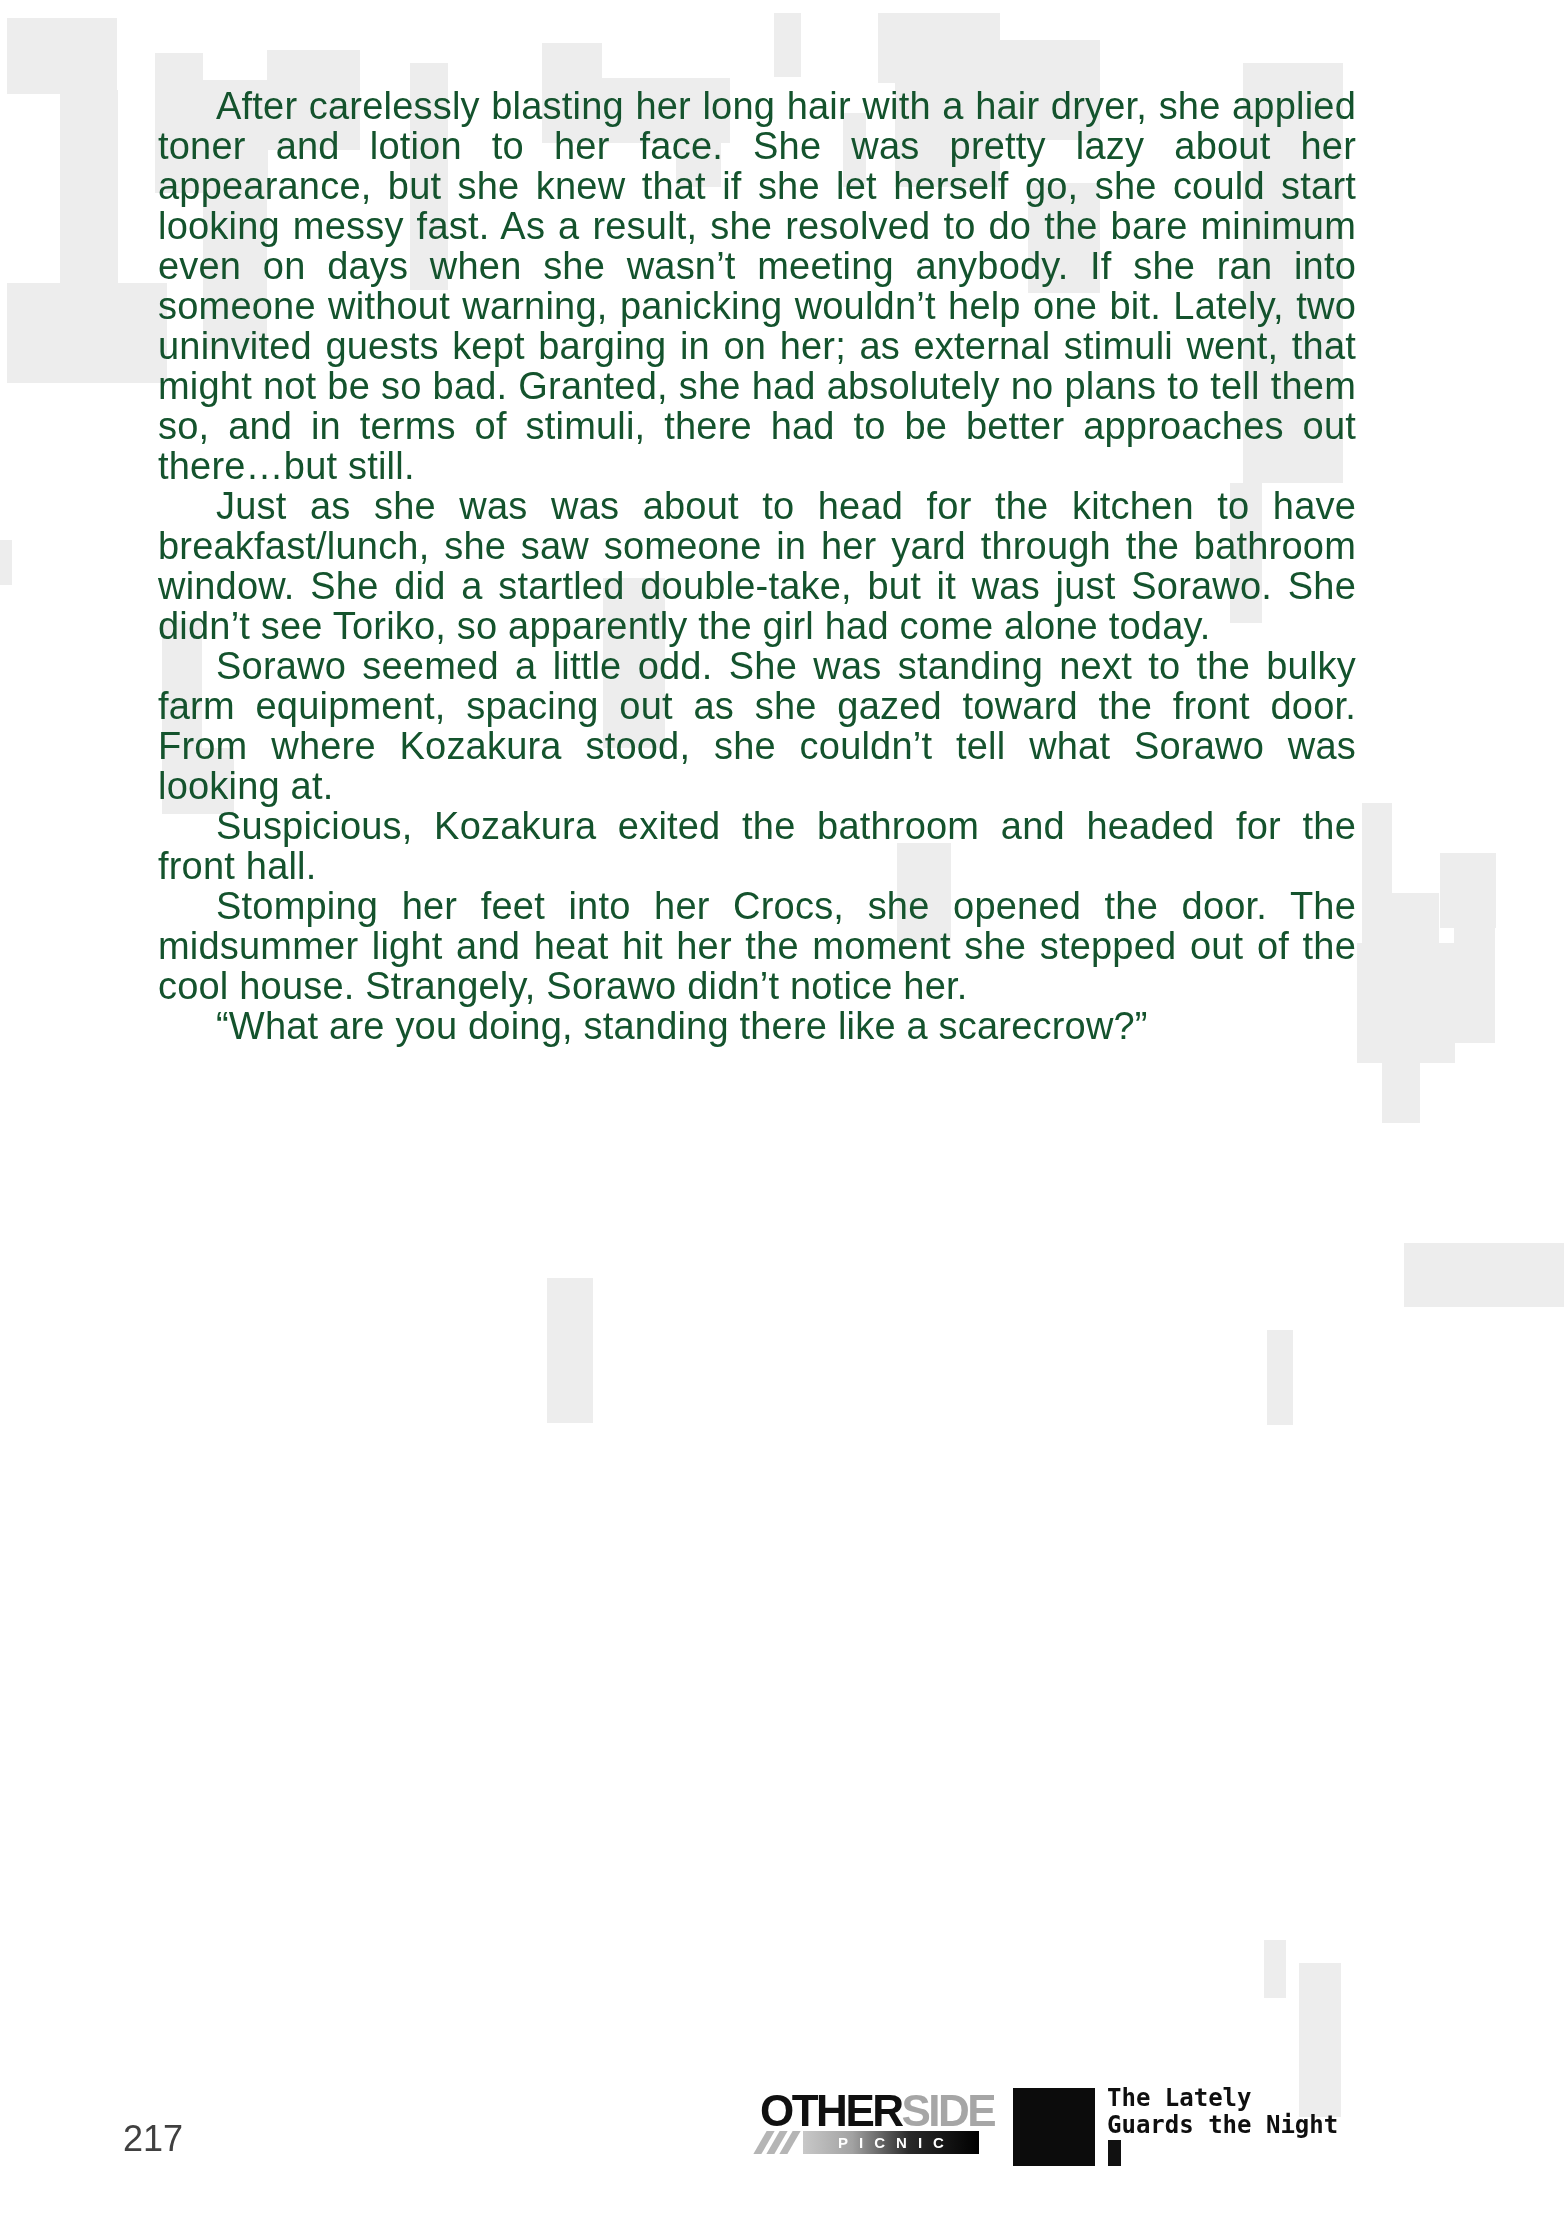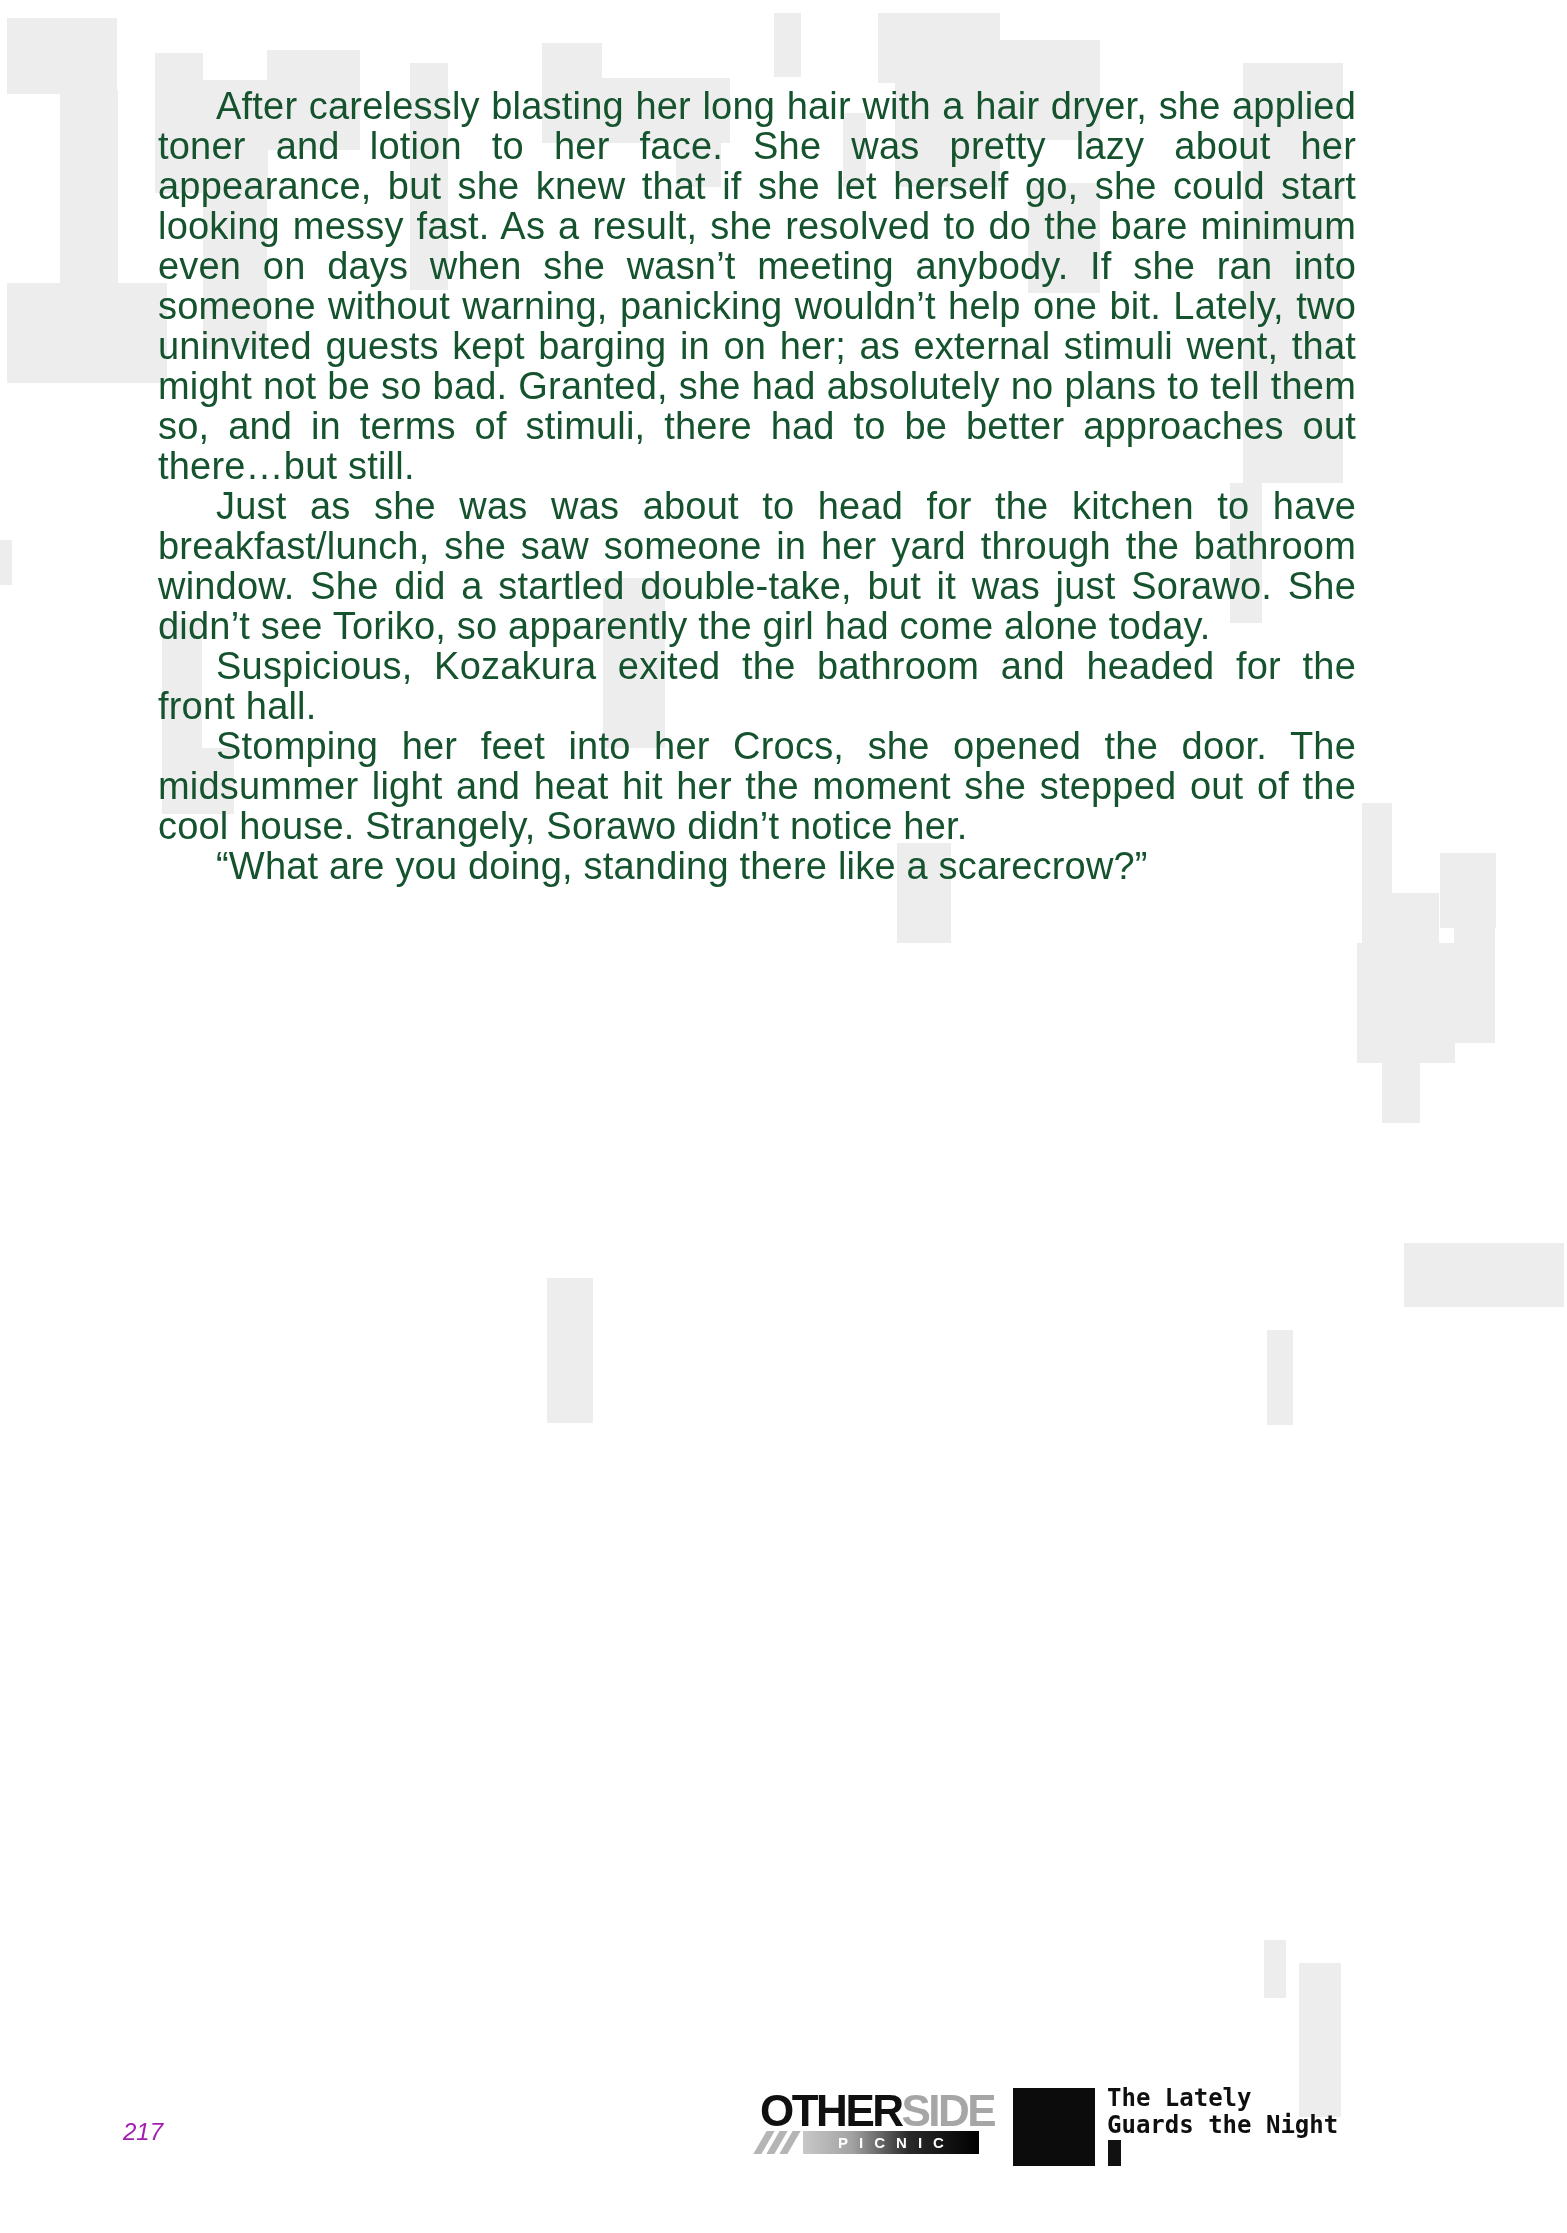--- a/index.html
+++ b/index.html
@@ -34,23 +34,22 @@
     color: #14532d;
   }
   .body-text p {
     margin: 0;
     text-indent: 58px;
   }
   .page-number {
     position: absolute;
     left: 123px;
     top: 2118px;
-    font-size: 24px;
-    color: #a21caf;
-    font-style: italic;
+    font-size: 36px;
+    color: #404040;
   }
   .logo {
     position: absolute;
     left: 760px;
     top: 2092px;
     width: 250px;
   }
   .logo-title {
     font-weight: bold;
     font-size: 44px;
@@ -161,20 +160,21 @@
       <div class="decor-block" style="left: 1382px; top: 1063px; width: 38px; height: 60px; background: rgb(237, 237, 237);"></div>
       <div class="decor-block" style="left: 1267px; top: 1330px; width: 26px; height: 95px; background: rgb(237, 237, 237);"></div>
       <div class="decor-block" style="left: 1404px; top: 1243px; width: 160px; height: 64px; background: rgb(237, 237, 237);"></div>
       <div class="decor-block" style="left: 1264px; top: 1940px; width: 22px; height: 58px; background: rgb(237, 237, 237);"></div>
       <div class="decor-block" style="left: 1299px; top: 1963px; width: 42px; height: 154px; background: rgb(237, 237, 237);"></div>
     </div>
 
   <main class="body-text">
       <p>After carelessly blasting her long hair with a hair dryer, she applied toner and lotion to her face. She was pretty lazy about her appearance, but she knew that if she let herself go, she could start looking messy fast. As a result, she resolved to do the bare minimum even on days when she wasn’t meeting anybody. If she ran into someone without warning, panicking wouldn’t help one bit. Lately, two uninvited guests kept barging in on her; as external stimuli went, that might not be so bad. Granted, she had absolutely no plans to tell them so, and in terms of stimuli, there had to be better approaches out there…but still.</p>
       <p>Just as she was was about to head for the kitchen to have breakfast/lunch, she saw someone in her yard through the bathroom window. She did a startled double-take, but it was just Sorawo. She didn’t see Toriko, so apparently the girl had come alone today.</p>
+      <p>Sorawo seemed a little odd. She was standing next to the bulky farm equipment, spacing out as she gazed toward the front door. From where Kozakura stood, she couldn’t tell what Sorawo was looking at.</p>
       <p>Suspicious, Kozakura exited the bathroom and headed for the front hall.</p>
       <p>Stomping her feet into her Crocs, she opened the door. The midsummer light and heat hit her the moment she stepped out of the cool house. Strangely, Sorawo didn’t notice her.</p>
       <p>“What are you doing, standing there like a scarecrow?”</p>
     </main>
 
   <span class="page-number">217</span>
 
   <div class="logo">
     <div class="logo-title"><span>OTHER</span><span class="gray">SIDE</span></div>
     <div class="logo-row2">

